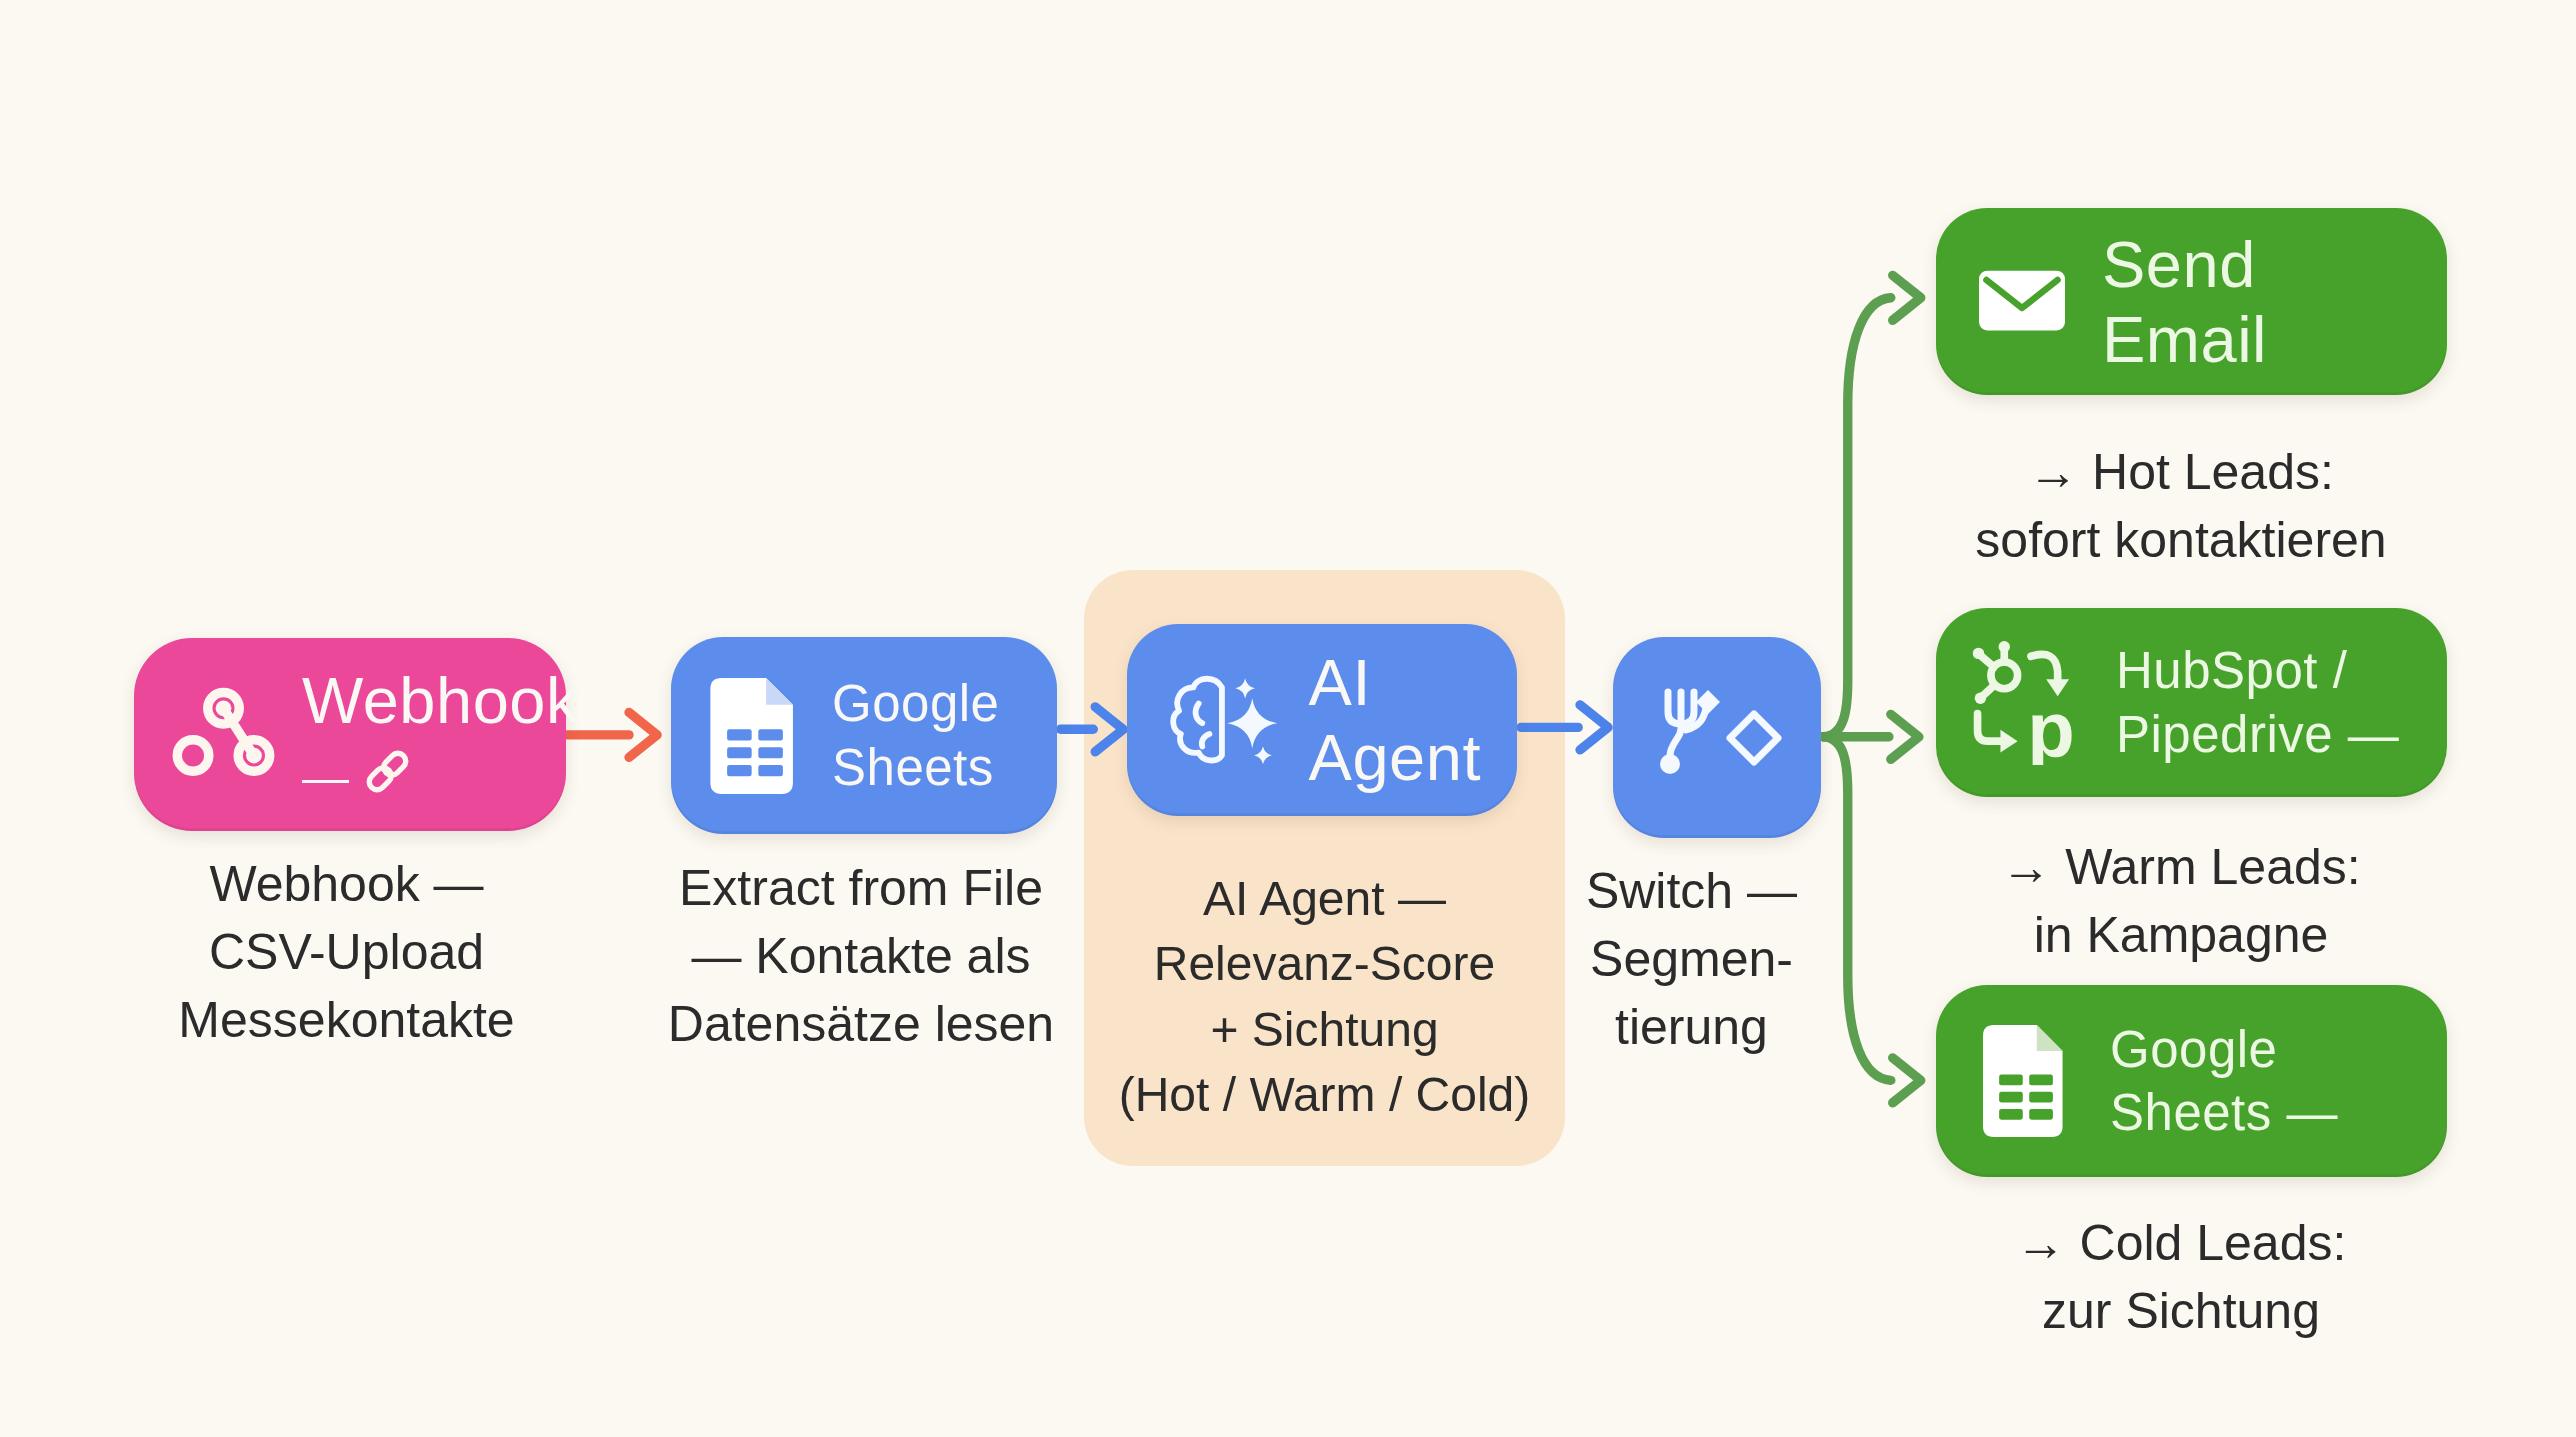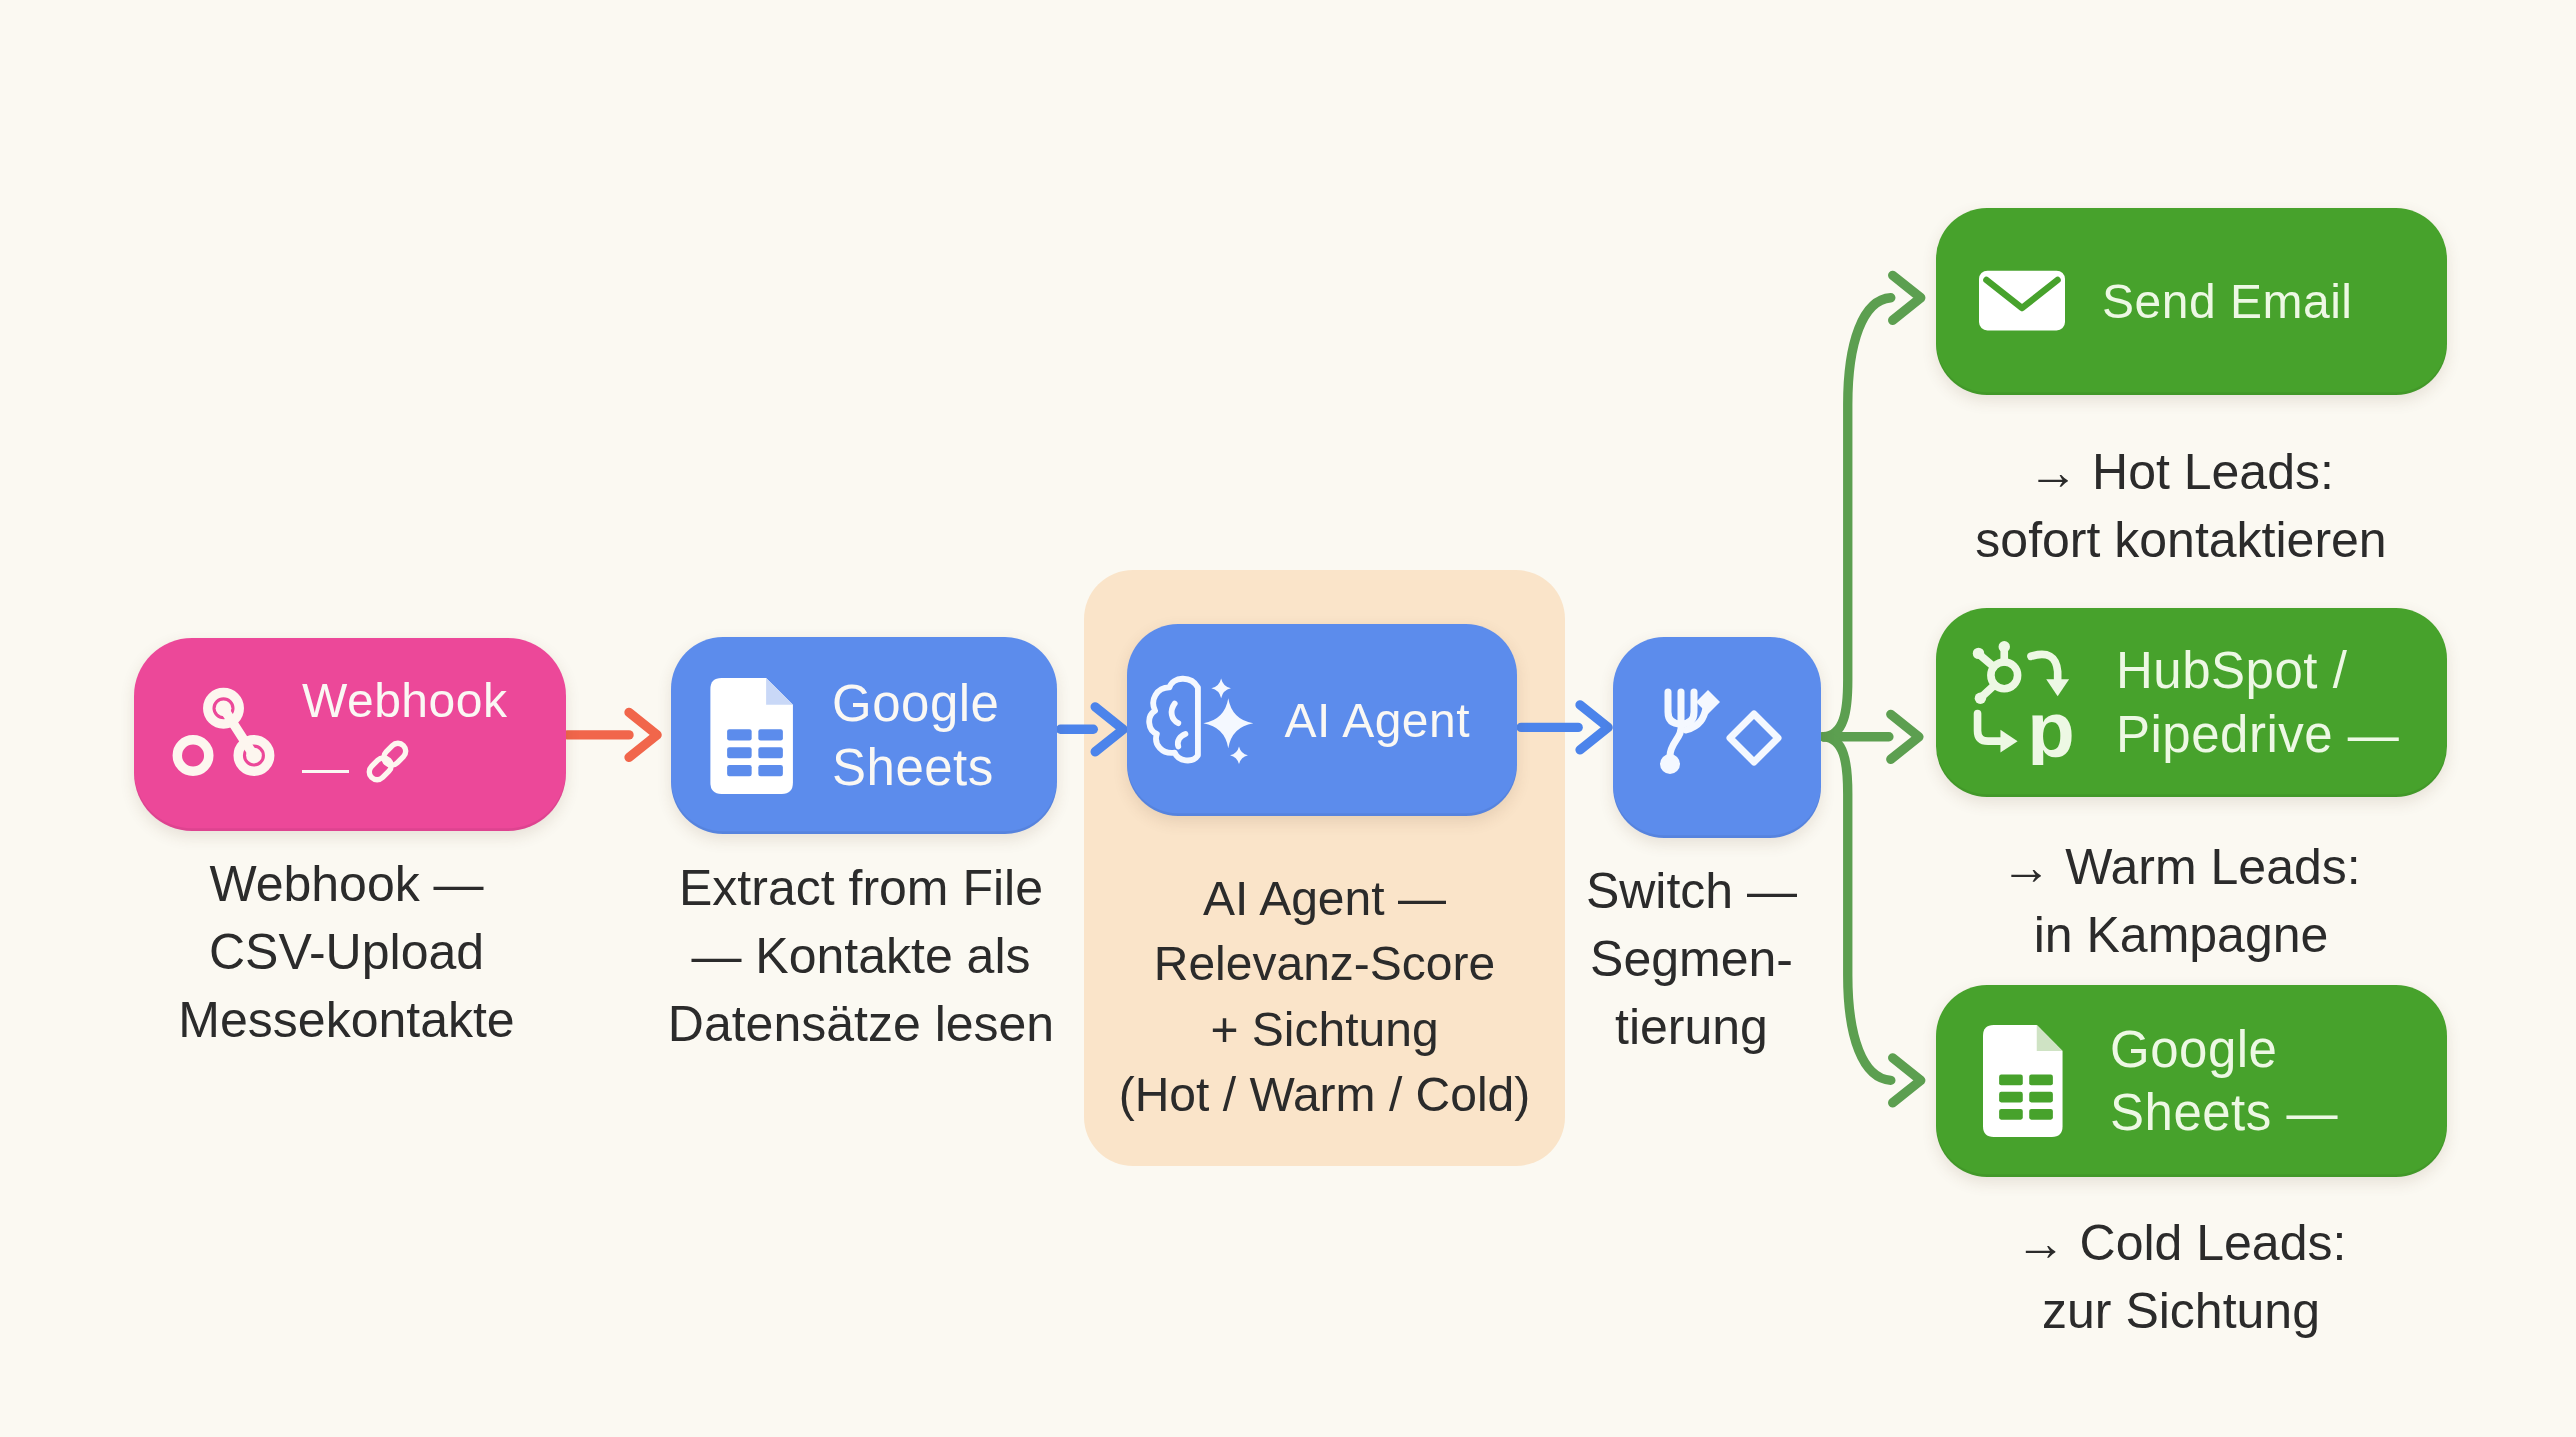--- a/index.html
+++ b/index.html
@@ -10,21 +10,21 @@
   .node{position:absolute;display:flex;align-items:center;z-index:3;
         box-shadow:0 5.6px 15px rgba(90,60,30,.12), inset 0 -2.8px 0 rgba(0,0,0,.06);}
   .node .ico{flex:0 0 auto;display:flex;align-items:center;justify-content:center;}
   .node .ttl{display:flex;flex-direction:column;justify-content:center;}
   .caption{position:absolute;text-align:center;color:#2B2B2B;font-size:50px;line-height:1.36;z-index:3;}
   .t-white{color:#FAF8F4;}
   .t-mint{color:#EDF8E4;}
   .red-node{background:#ec4899;border-radius:58px;}
   .blue-node{background:#5C8CEC;border-radius:52px;}
   .green-node{background:#47A22C;border-radius:51px;}
-  .line1{font-size:48px;font-weight:400;letter-spacing:0.5px;}
+  .line1{font-size:65px;font-weight:400;letter-spacing:0.5px;}
   .line2{font-size:51px;font-weight:400;line-height:1.24;letter-spacing:0.5px;}
   .dashrow{display:flex;align-items:center;gap:15px;margin-top:9.4px;font-size:47px;}
 </style>
 </head>
 <body>
 
 <div class="canvas">
 
   <div class="panel" style="left:1084px;top:570px;width:481px;height:596px;background:#FAE4C9;"></div>
 
@@ -115,21 +115,21 @@
       <span class="line2">Google</span>
       <span class="line2">Sheets</span>
     </span>
   </div>
   <div class="caption" style="left:594px;top:854px;width:534px;">
     <div>Extract from File</div>
     <div>— Kontakte als</div>
     <div>Datensätze lesen</div>
   </div>
 
-  <div class="node blue-node" style="left:1127px;top:624px;width:390px;height:192px;padding:0 19px 0 12px;gap:20.6px;box-sizing:border-box;border-radius:51px;">
+  <div class="node blue-node" style="left:1127px;top:624px;width:390px;height:192px;padding:0 19px 0 36px;gap:20.6px;box-sizing:border-box;border-radius:51px;">
     <span class="ico">
       <svg width="125" height="105" viewBox="0 0 140 110" fill="none">
         <g stroke="#F4F8FF" stroke-width="6.5" stroke-linecap="round" stroke-linejoin="round">
           <path d="M66 18 C58 4 38 6 34 18 C20 18 12 32 18 44 C8 50 10 66 20 70 C16 82 26 93 40 91 C44 101 60 103 66 94 L66 18 Z"></path>
           <path d="M40 36 C34 44 36 54 44 58"></path>
           <path d="M52 70 C46 72 42 78 44 84"></path>
         </g>
         <g fill="#F4F8FF">
           <path d="M100 30 Q104 54 128 58 Q104 62 100 86 Q96 62 72 58 Q96 54 100 30 Z"></path>
           <path d="M92 8 Q94 17 103 19 Q94 21 92 30 Q90 21 81 19 Q90 17 92 8 Z"></path>

